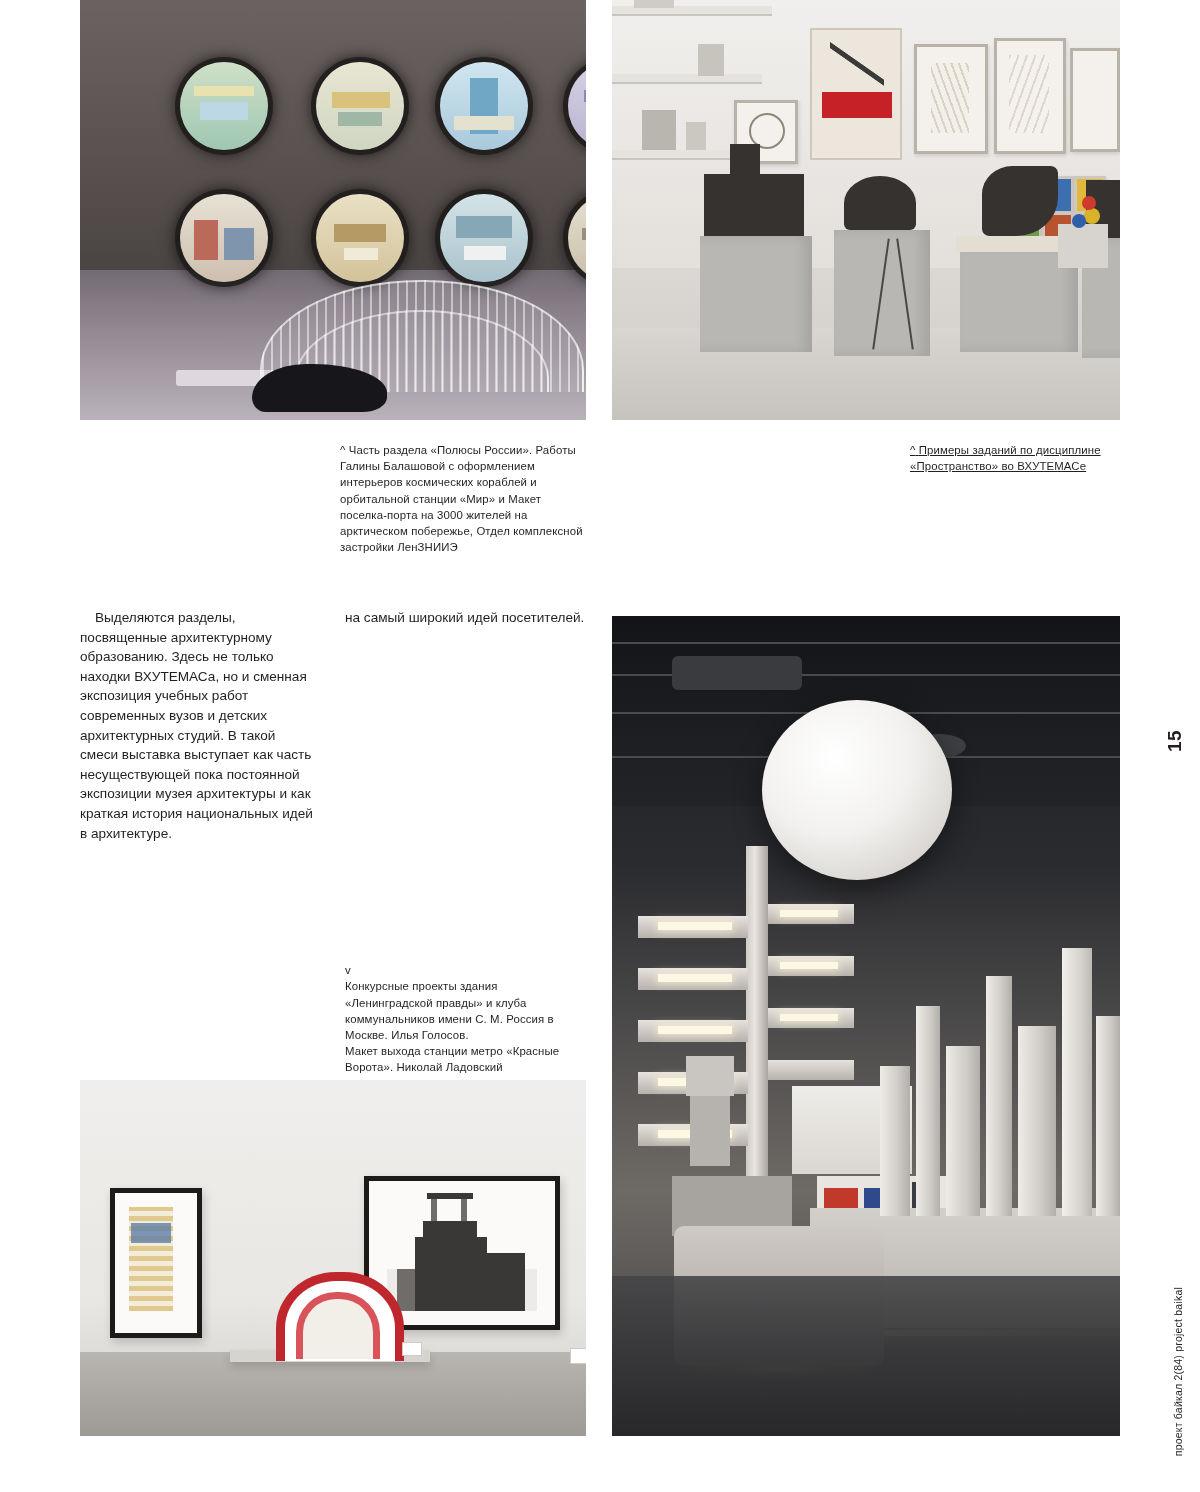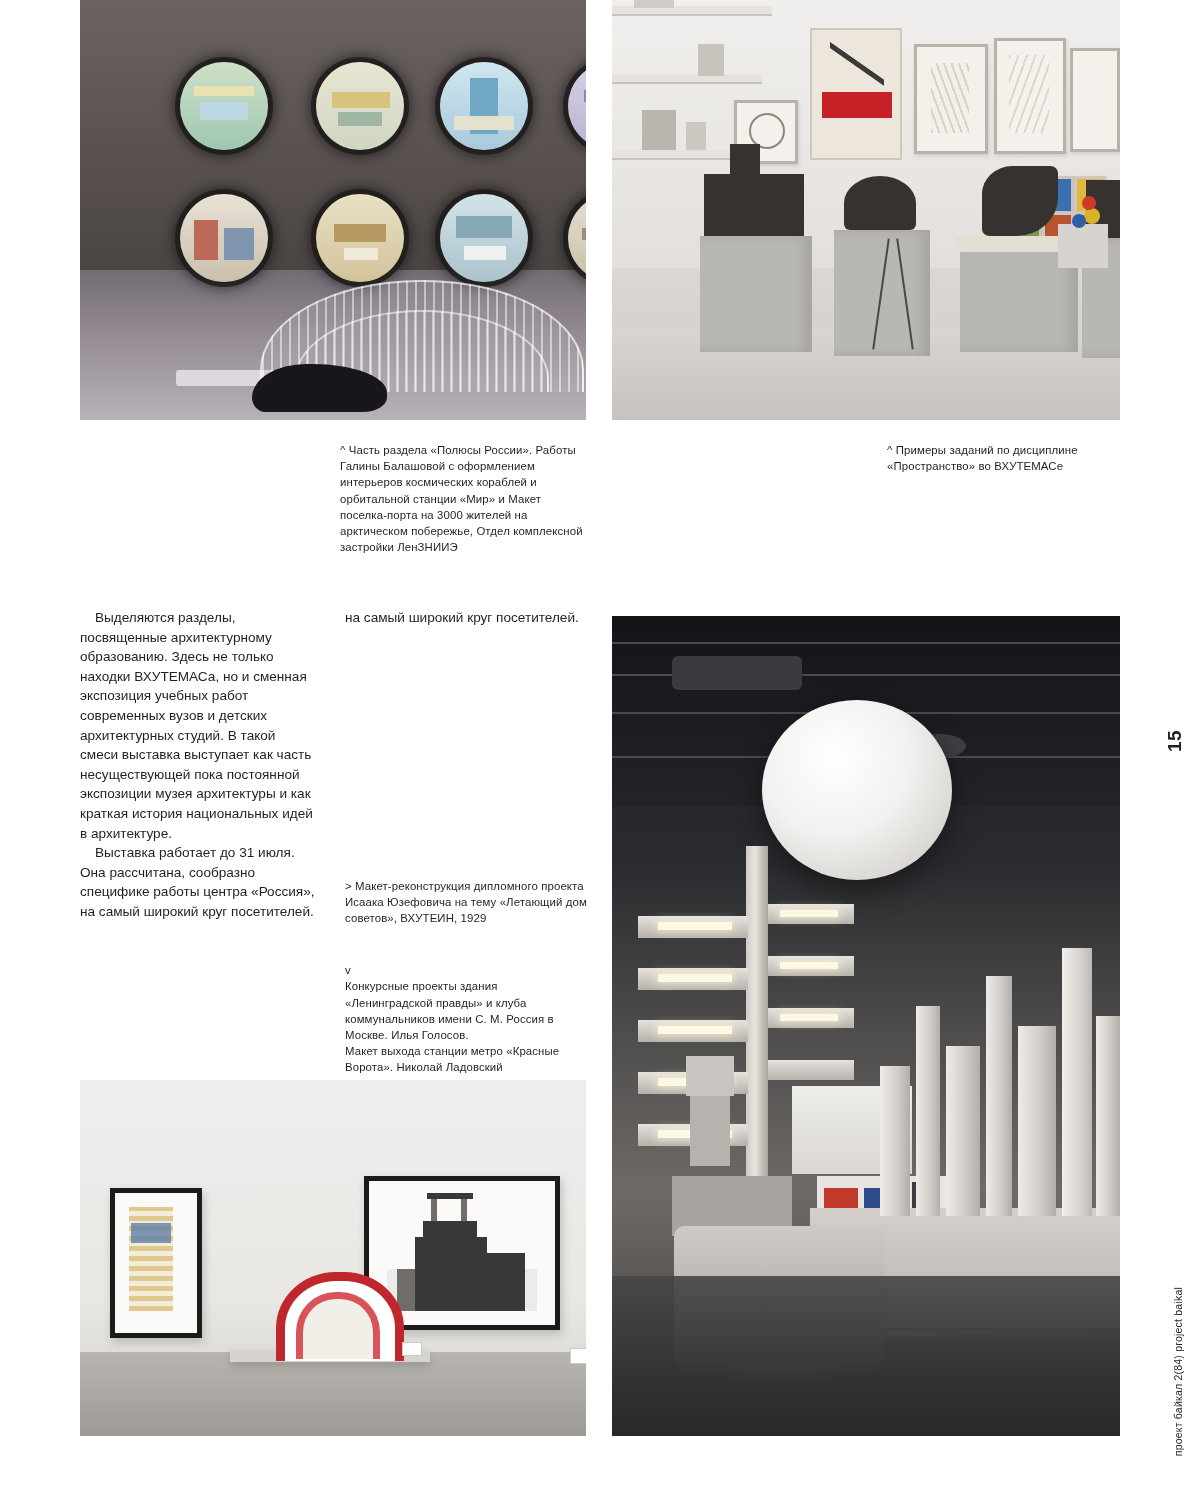--- a/index.html
+++ b/index.html
@@ -392,38 +392,33 @@
 
     <div style="position:absolute;left:268px;bottom:70px;width:2px;height:112px;background:#4a4744;transform:rotate(8deg);"></div>
     <div style="position:absolute;left:292px;bottom:70px;width:2px;height:112px;background:#4a4744;transform:rotate(-8deg);"></div>
   </div>
 
   <div class="caption" id="caption-portholes" style="left:340px; top:442px; width:250px;">
     <span class="marker">^</span>
     <span>Часть раздела «Полюсы России». Работы Галины Балашовой с оформлением интерьеров космических кораблей и орбитальной станции «Мир» и Макет поселка-порта на 3000 жителей на арктическом побережье, Отдел комплексной застройки ЛенЗНИИЭ</span>
   </div>
 
-  <div class="caption" id="caption-vkhutemas" style="left:887px; top:442px; width:246px;">
+  <div class="caption" id="caption-vkhutemas" style="left:910px; top:442px; width:246px;text-decoration:underline;">
     <span class="marker">^</span>
     <span>Примеры заданий по дисциплине «Пространство» во ВХУТЕМАСе</span>
   </div>
 
   <div class="bodycol" id="column-left" style="left:80px; top:608px; width:236px;">
     <p class="indent">Выделяются разделы, посвященные архитектурному образованию. Здесь не только находки ВХУТЕМАСа, но и сменная экспозиция учебных работ современных вузов и детских архитектурных студий. В такой смеси выставка выступает как часть несуществующей пока постоянной экспозиции музея архитектуры и как краткая история национальных идей в архитектуре.</p>
-    <p class="indent">Выставка работает до 31 июля. Она рассчитана, сообразно специфике работы центра «Россия», на самый широкий круг посетителей.</p>
   </div>
 
   <div class="bodycol" id="column-right" style="left:345px; top:608px; width:240px;">
-    <p>на самый широкий круг посетителей.</p>
-  </div>
-
-  <div class="caption" id="caption-hall" style="left:345px; top:878px; width:242px;">
-    <span class="marker">&gt;</span>
-    <span>Макет-реконструкция дипломного проекта Исаака Юзефовича на тему «Летающий дом советов», ВХУТЕИН, 1929</span>
-  </div>
+    <p>на самый широкий идей посетителей.</p>
+  </div>
+
 
   <div class="caption" id="caption-wall" style="left:345px; top:946px; width:242px; white-space:pre-line;">
     <span class="marker">v</span>
     <span>Конкурсные проекты здания «Ленинградской правды» и клуба коммунальников имени С. М. Россия в Москве. Илья Голосов.
 Макет выхода станции метро «Красные Ворота». Николай Ладовский</span>
   </div>
 
   <div class="photo" id="photo-hall">
     <div class="ceiling"></div>
     <div class="truss" style="left:0; top:26px; width:100%;"></div>

